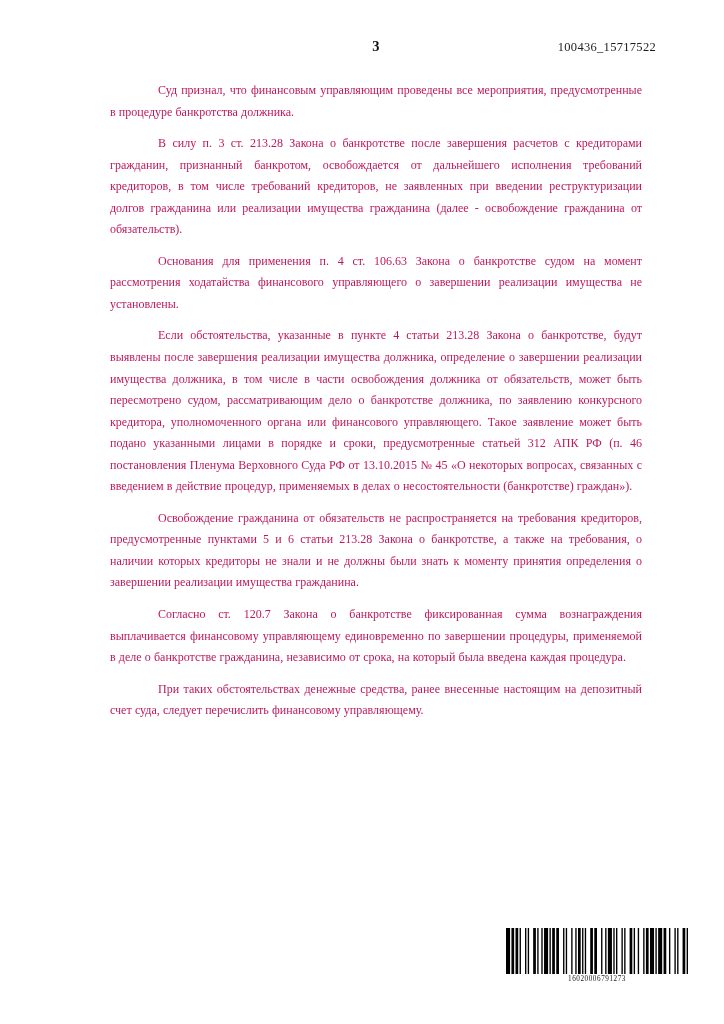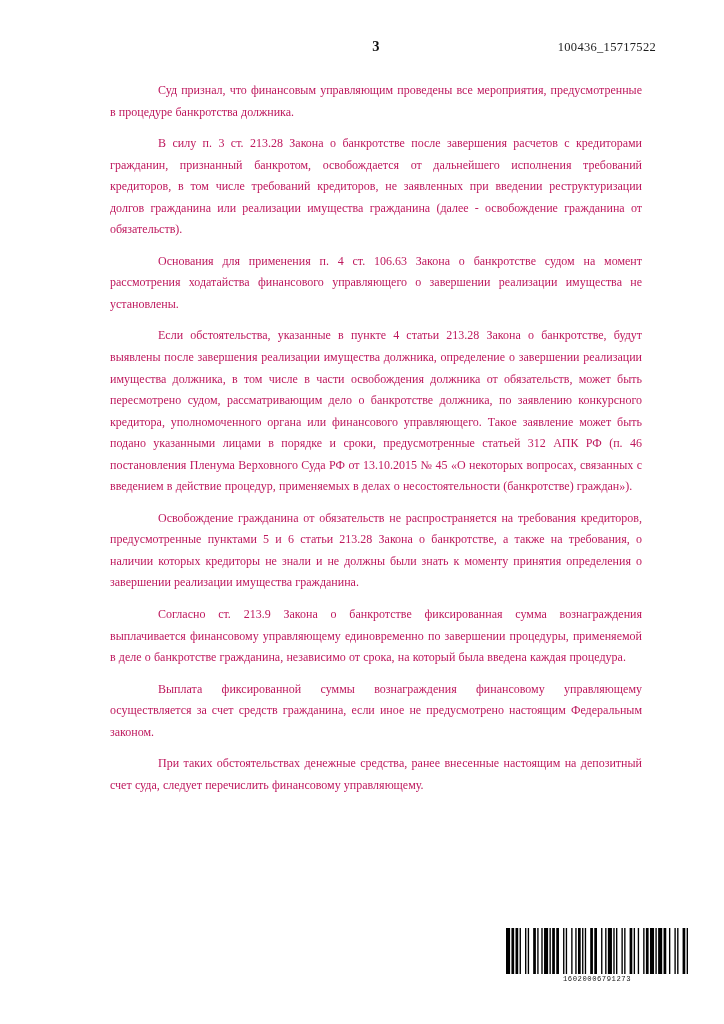--- a/index.html
+++ b/index.html
@@ -82,21 +82,21 @@
   }
   .barcode-bars {
     height: 46px;
     width: 182px;
     display: block;
   }
   .barcode-digits {
     margin-top: 1px;
     width: 182px;
     text-align: center;
-    font-family: Liberation Mono, monospace;
+    font-family: Liberation Serif, serif;
     font-size: 7.2px;
     letter-spacing: 0.55px;
     color: #1a1a1a;
   }
 </style>
 </head>
 <body>
 
 <div class="page">
 
@@ -104,22 +104,21 @@
     <div class="page-number">3</div>
     <div class="doc-id">100436_15717522</div>
   </div>
 
   <div class="body-text">
     <p class="para">Суд признал, что финансовым управляющим проведены все мероприятия, предусмотренные в процедуре банкротства должника.</p>
     <p class="para">В силу п. 3 ст. 213.28 Закона о банкротстве после завершения расчетов с кредиторами гражданин, признанный банкротом, освобождается от дальнейшего исполнения требований кредиторов, в том числе требований кредиторов, не заявленных при введении реструктуризации долгов гражданина или реализации имущества гражданина (далее - освобождение гражданина от обязательств).</p>
     <p class="para">Основания для применения п. 4 ст. 106.63 Закона о банкротстве судом на момент рассмотрения  ходатайства финансового управляющего о завершении  реализации имущества не установлены.</p>
     <p class="para">Если обстоятельства, указанные в пункте 4 статьи 213.28 Закона о банкротстве, будут выявлены после завершения реализации имущества должника, определение о завершении реализации имущества должника, в том числе в части освобождения должника от обязательств, может быть пересмотрено судом, рассматривающим дело о банкротстве должника, по заявлению конкурсного кредитора, уполномоченного органа или финансового управляющего. Такое заявление может быть подано указанными лицами в порядке и сроки, предусмотренные статьей 312 АПК РФ (п. 46 постановления Пленума Верховного Суда РФ от 13.10.2015 № 45 «О некоторых вопросах, связанных с введением в действие процедур, применяемых в делах о несостоятельности (банкротстве) граждан»).</p>
     <p class="para">Освобождение гражданина от обязательств не распространяется на требования кредиторов, предусмотренные пунктами 5 и 6 статьи 213.28 Закона о банкротстве, а также на требования, о наличии которых кредиторы не знали и не должны были знать к моменту принятия определения о завершении реализации имущества гражданина.</p>
-    <p class="para">Согласно ст. 213.9 Закона о банкротстве фиксированная сумма вознаграждения выплачивается финансовому управляющему единовременно по завершении процедуры, применяемой в деле о банкротстве гражданина, независимо от срока, на который была введена каждая процедура.</p>
-    <p class="para">Выплата фиксированной суммы вознаграждения финансовому управляющему осуществляется за счет средств гражданина, если иное не предусмотрено настоящим Федеральным законом.</p>
+    <p class="para">Согласно ст. 120.7 Закона о банкротстве фиксированная сумма вознаграждения выплачивается финансовому управляющему единовременно по завершении процедуры, применяемой в деле о банкротстве гражданина, независимо от срока, на который была введена каждая процедура.</p>
     <p class="para">При таких обстоятельствах денежные средства, ранее внесенные настоящим на депозитный счет суда, следует перечислить финансовому управляющему.</p>
   </div>
 
   <div class="barcode-block">
     <svg class="barcode-bars" id="barcode-svg" viewBox="0 0 182 46" preserveAspectRatio="none">
         <rect x="0.000" y="0" width="4.075" height="46" fill="#000000"></rect>
         <rect x="5.433" y="0" width="2.716" height="46" fill="#000000"></rect>
         <rect x="9.507" y="0" width="2.716" height="46" fill="#000000"></rect>
         <rect x="13.582" y="0" width="1.358" height="46" fill="#000000"></rect>
         <rect x="19.015" y="0" width="1.358" height="46" fill="#000000"></rect>

